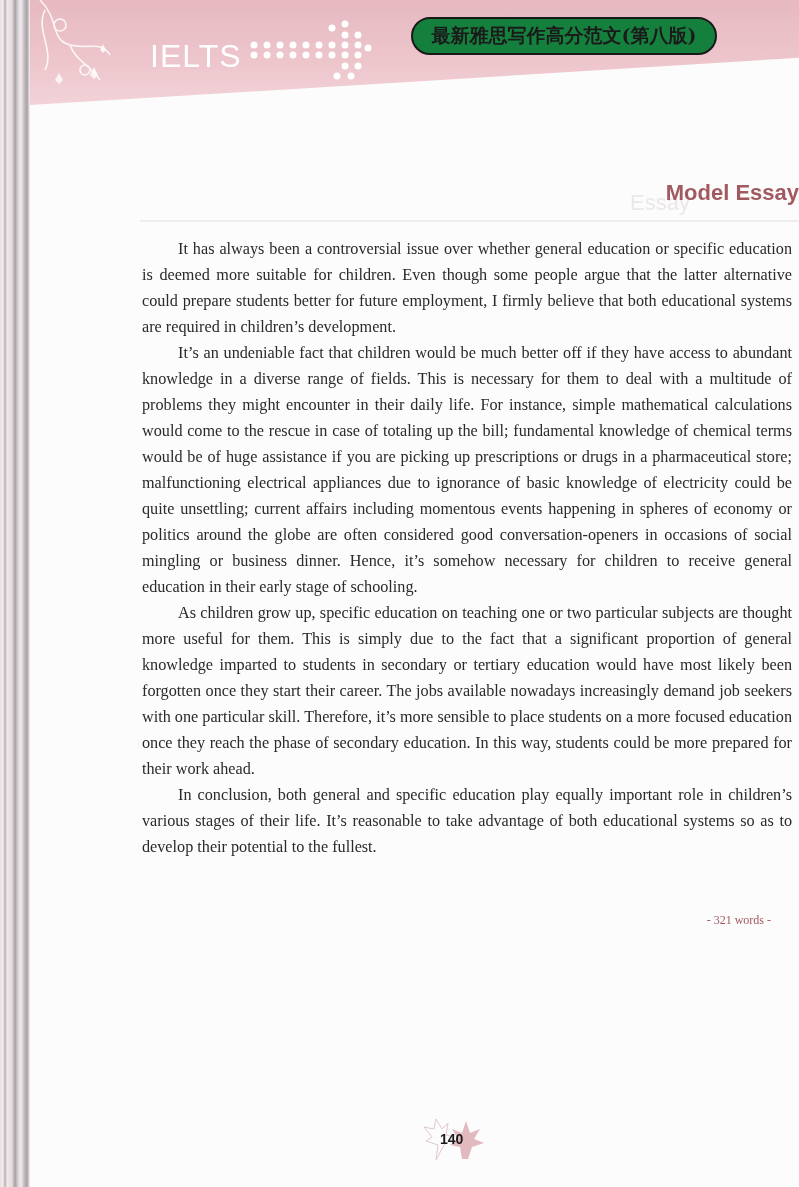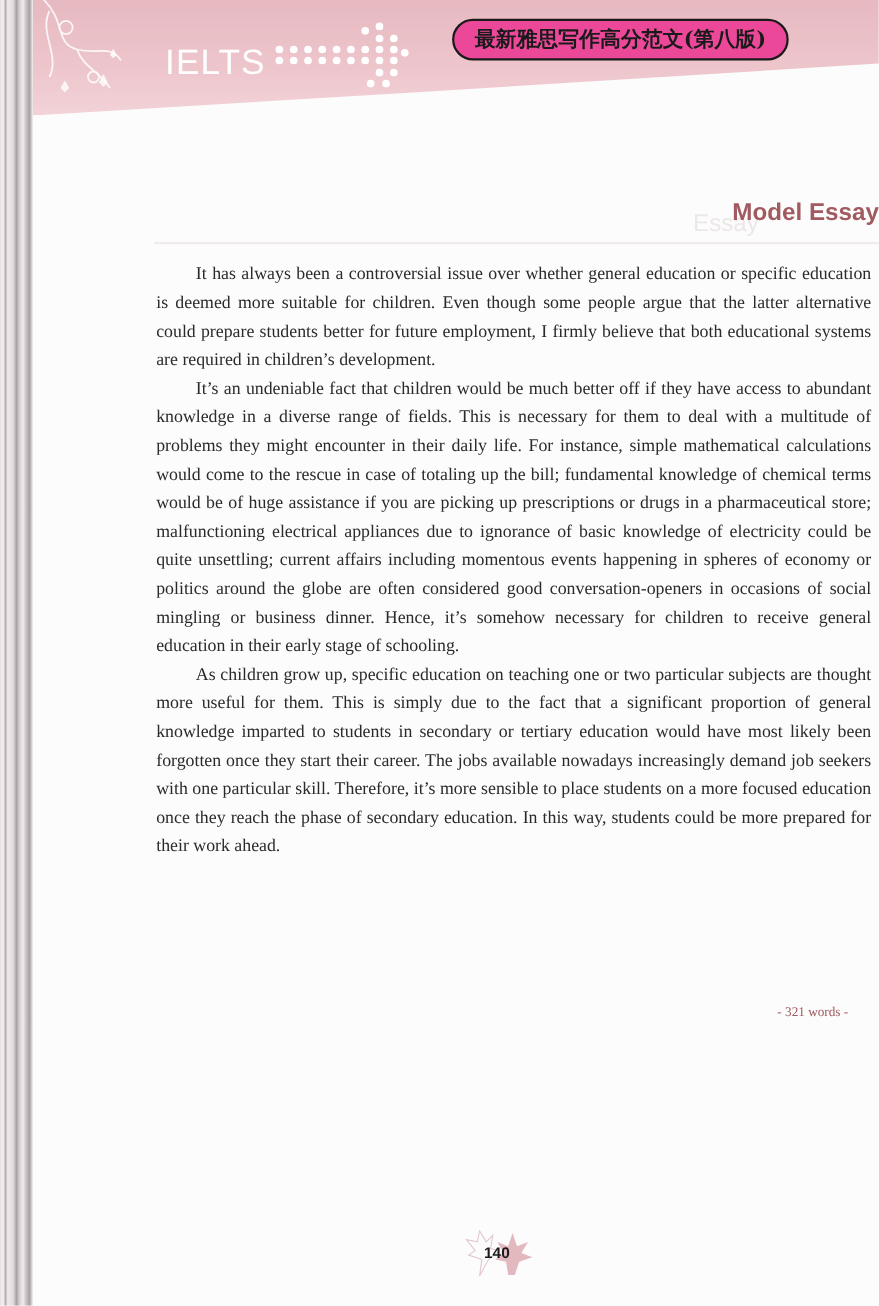--- a/index.html
+++ b/index.html
@@ -21,21 +21,21 @@
     position: absolute; left: 30px; top: 0; width: 90px; height: 100px;
   }
   .ielts-logo {
     position: absolute; left: 150px; top: 38px;
     font-family: "Liberation Sans", sans-serif; font-size: 32px; color: #ffffff;
     letter-spacing: 1px; font-weight: normal; text-align: center;
   }
   .dots { position: absolute; left: 248px; top: 20px; }
   .book-title-pill {
     position: absolute; left: 411px; top: 17px; width: 306px; height: 38px;
-    border: 2px solid #1a1a1a; border-radius: 20px; background: #ec4899;
+    border: 2px solid #1a1a1a; border-radius: 20px; background: #15803d;
     display: flex; align-items: center; justify-content: center;
     font-family: "DejaVu Serif", serif; font-size: 19px; font-weight: bold; color: #1a1a1a;
     box-sizing: border-box;
   }
   .ghost-title {
     position: absolute; left: 630px; top: 190px; font-family: "Liberation Sans", sans-serif;
     font-size: 22px; color: #ece7e8;
   }
   .ghost-rule {
     position: absolute; left: 140px; top: 220px; width: 659px; height: 2px; background: #f0ebec;
@@ -121,20 +121,21 @@
 
 <div class="ghost-title">Essay</div>
 <div class="ghost-rule"></div>
 
 <h1 class="essay-title" style="margin:0;">Model Essay</h1>
 
 <div class="essay-body">
   <p>It has always been a controversial issue over whether general education or specific education is deemed more suitable for children. Even though some people argue that the latter alternative could prepare students better for future employment, I firmly believe that both educational systems are required in children’s development.</p>
   <p>It’s an undeniable fact that children would be much better off if they have access to abundant knowledge in a diverse range of fields. This is necessary for them to deal with a multitude of problems they might encounter in their daily life. For instance, simple mathematical calculations would come to the rescue in case of totaling up the bill; fundamental knowledge of chemical terms would be of huge assistance if you are picking up prescriptions or drugs in a pharmaceutical store; malfunctioning electrical appliances due to ignorance of basic knowledge of electricity could be quite unsettling; current affairs including momentous events happening in spheres of economy or politics around the globe are often considered good conversation-openers in occasions of social mingling or business dinner. Hence, it’s somehow necessary for children to receive general education in their early stage of schooling.</p>
   <p>As children grow up, specific education on teaching one or two particular subjects are thought more useful for them. This is simply due to the fact that a significant proportion of general knowledge imparted to students in secondary or tertiary education would have most likely been forgotten once they start their career. The jobs available nowadays increasingly demand job seekers with one particular skill. Therefore, it’s more sensible to place students on a more focused education once they reach the phase of secondary education. In this way, students could be more prepared for their work ahead.</p>
+  <p>In conclusion, both general and specific education play equally important role in children’s various stages of their life. It’s reasonable to take advantage of both educational systems so as to develop their potential to the fullest.</p>
 </div>
 
 <div class="word-count">- 321 words -</div>
 
 <div class="page-number-wrap">
   <svg width="70" height="50" viewBox="0 0 70 50">
     <path d="M18 45 L20 30 L8 26 L14 22 L6 12 L16 14 L18 4 L24 14 L30 8 L28 20 L36 22 L26 30 Z" fill="none" stroke="#e2c8cc" stroke-width="1"></path>
     <path d="M44 44 L42 32 L32 30 L40 24 L34 14 L44 18 L48 6 L52 18 L62 14 L56 24 L66 28 L54 32 L50 44 Z" fill="#d9a7af" opacity="0.8"></path>
   </svg>
   <div class="page-number">140</div>

